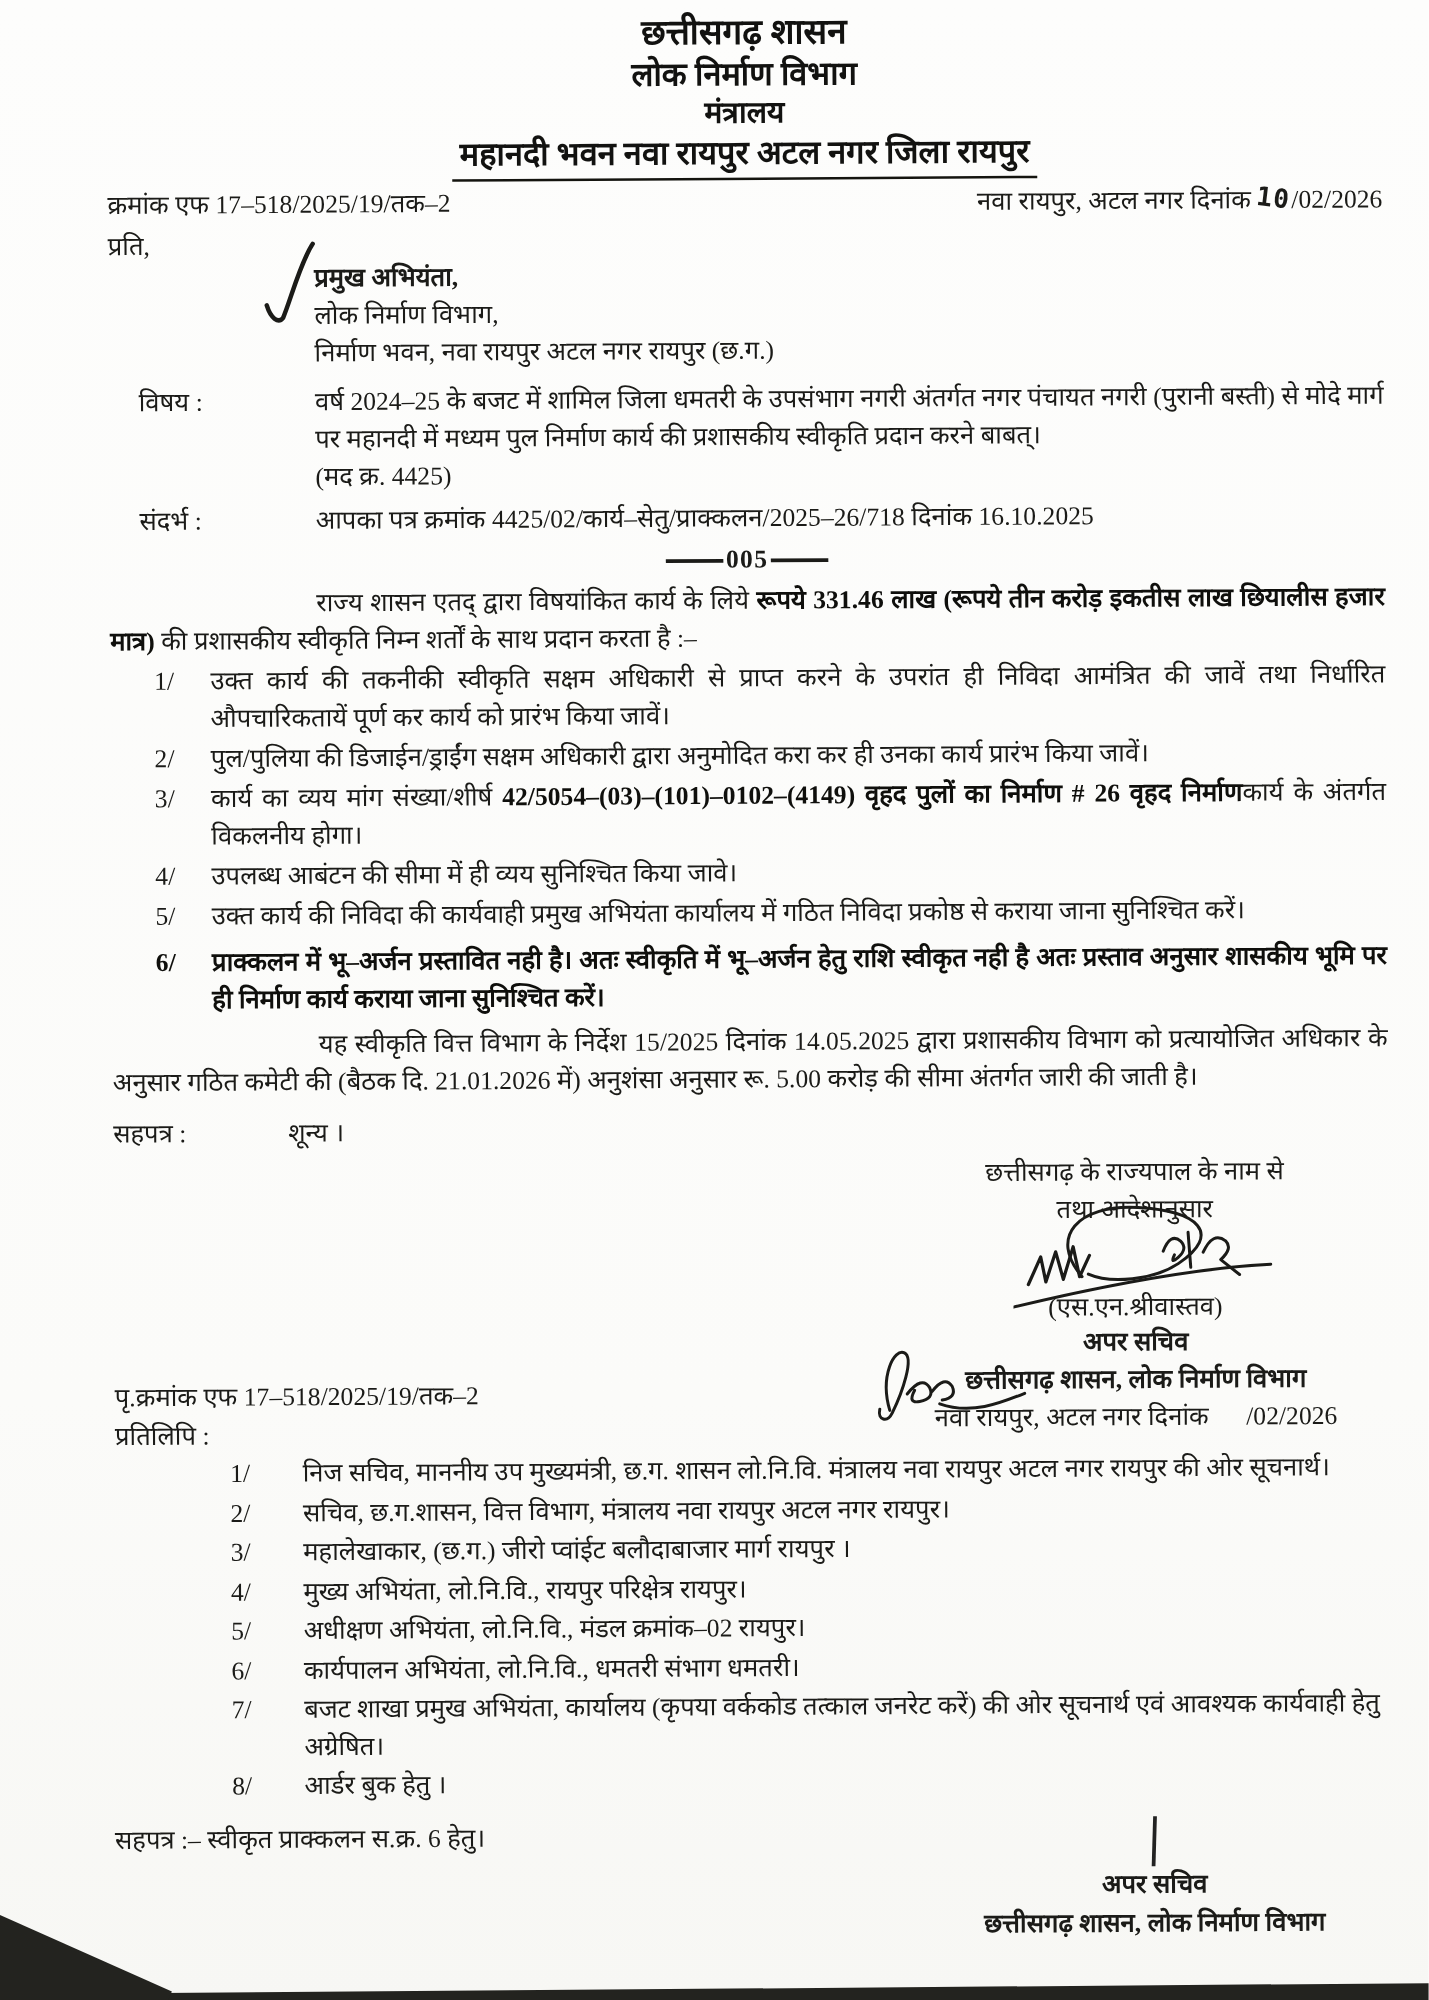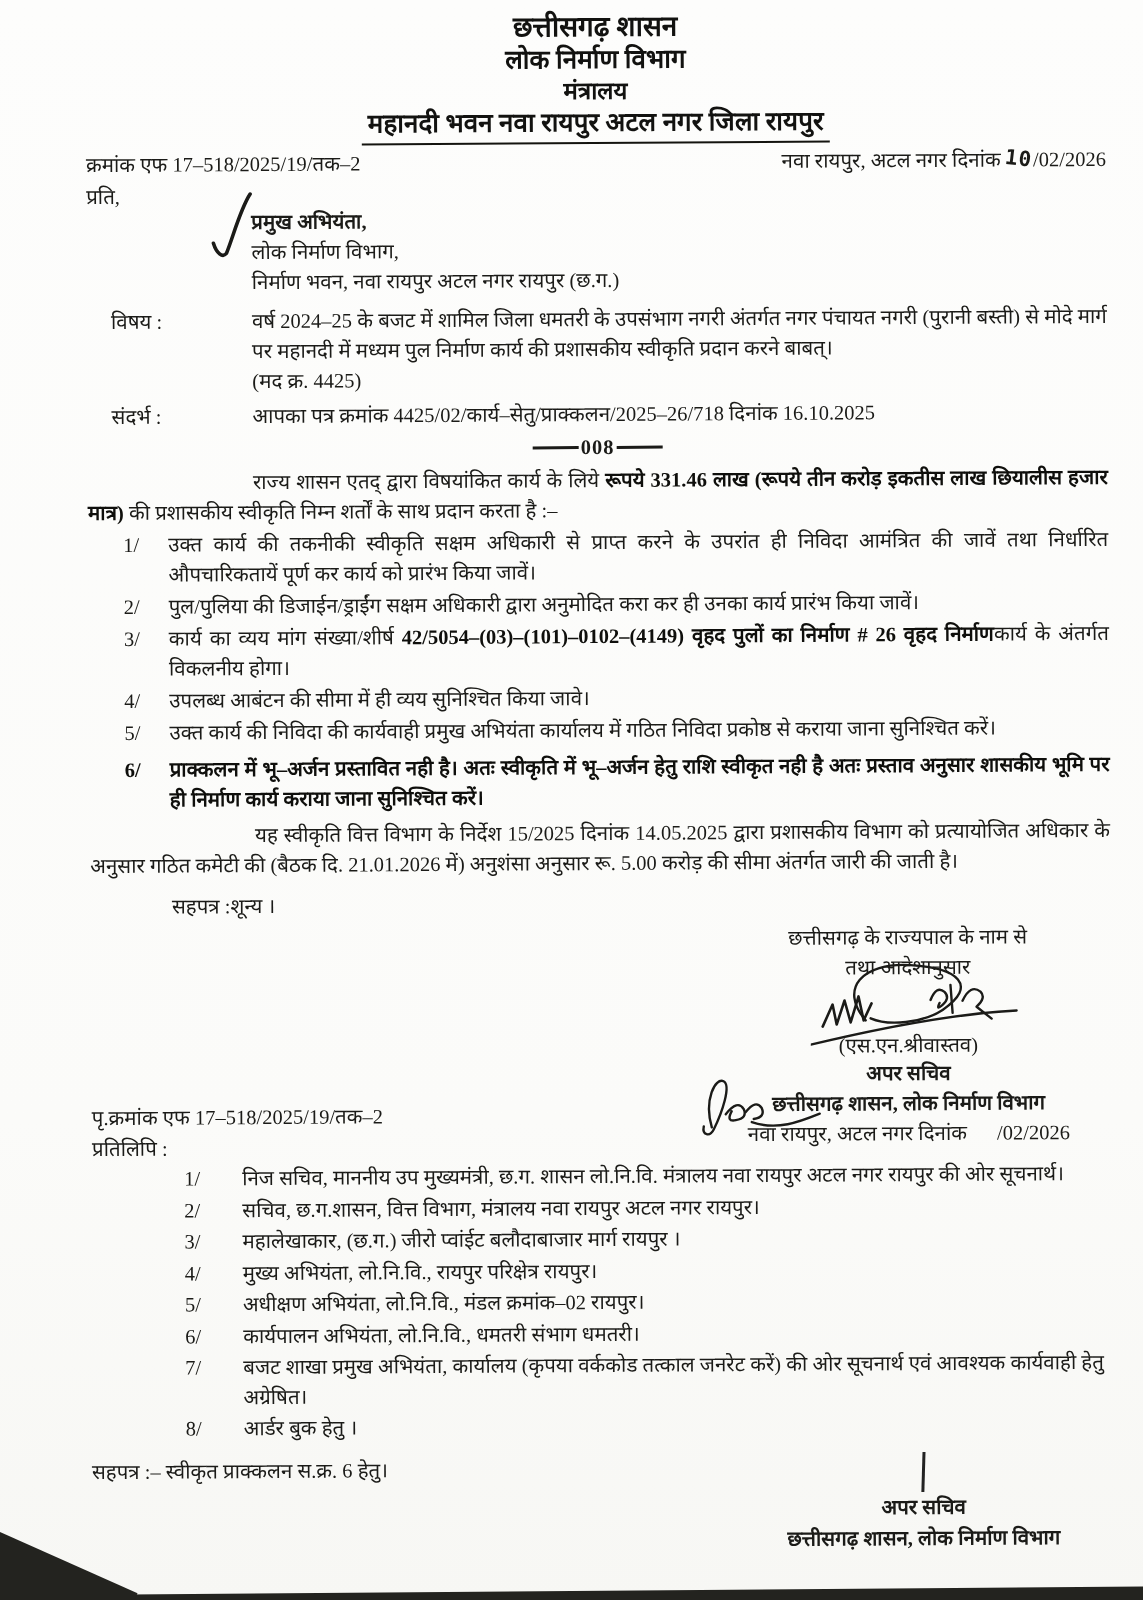--- a/index.html
+++ b/index.html
@@ -45,21 +45,21 @@
   .para{text-align:justify;text-indent:165px;margin-top:3px;}
   b,.bold{font-weight:700;color:#0f0f0c;}
   
   .cond{display:flex;margin-top:2px;}
   .cond .num{flex:none;width:80px;padding-left:35px;box-sizing:border-box;}
   .cond .ctext{flex:1;text-align:justify;}
   .cond.boldline{margin-top:7px;}
   .cond.boldline .ctext,.cond.boldline .num{font-weight:700;color:#0f0f0c;}
   
   .encrow{display:flex;margin-top:11px;}
-  .encrow .elab{flex:none;width:140px;text-align:right;}
+  .encrow .elab{flex:none;width:140px;}
   
   .sigzone{position:relative;height:236px;margin-top:5px;}
   .sign1{position:absolute;right:42px;top:0;text-align:center;line-height:30px;}
   .sigspace{position:relative;height:50px;}
   .scribble{position:absolute;left:50%;top:-26px;transform:translateX(-46%);}
   .sname{line-height:26px;}
   .sdesig{font-weight:700;}
   .sdept{font-weight:700;position:relative;}
   .initials{position:absolute;left:-66px;top:-20px;}
   .sdate{line-height:30px;}
@@ -120,21 +120,21 @@
       </span>
     </div>
 
     <div class="labrow" style="margin-top:5px;">
       <span class="lab">संदर्भ :</span>
       <span class="labtext">आपका पत्र क्रमांक 4425/02/कार्य–सेतु/प्राक्कलन/2025–26/718 दिनांक 16.10.2025</span>
     </div>
 
     <div class="divider">
       <span class="dash"></span>
-        <span class="dzero">008</span>
+        <span class="dzero">005</span>
         <span class="dash"></span>
     </div>
 
     <div class="para">
       <span>राज्य शासन एतद् द्वारा विषयांकित कार्य के लिये </span><b>रूपये 331.46 लाख (रूपये तीन करोड़ इकतीस लाख छियालीस हजार मात्र)</b><span> की प्रशासकीय स्वीकृति निम्न शर्तों के साथ प्रदान करता है :–</span>
     </div>
 
     <div>
       <div class="cond">
         <span class="num">1/</span>

